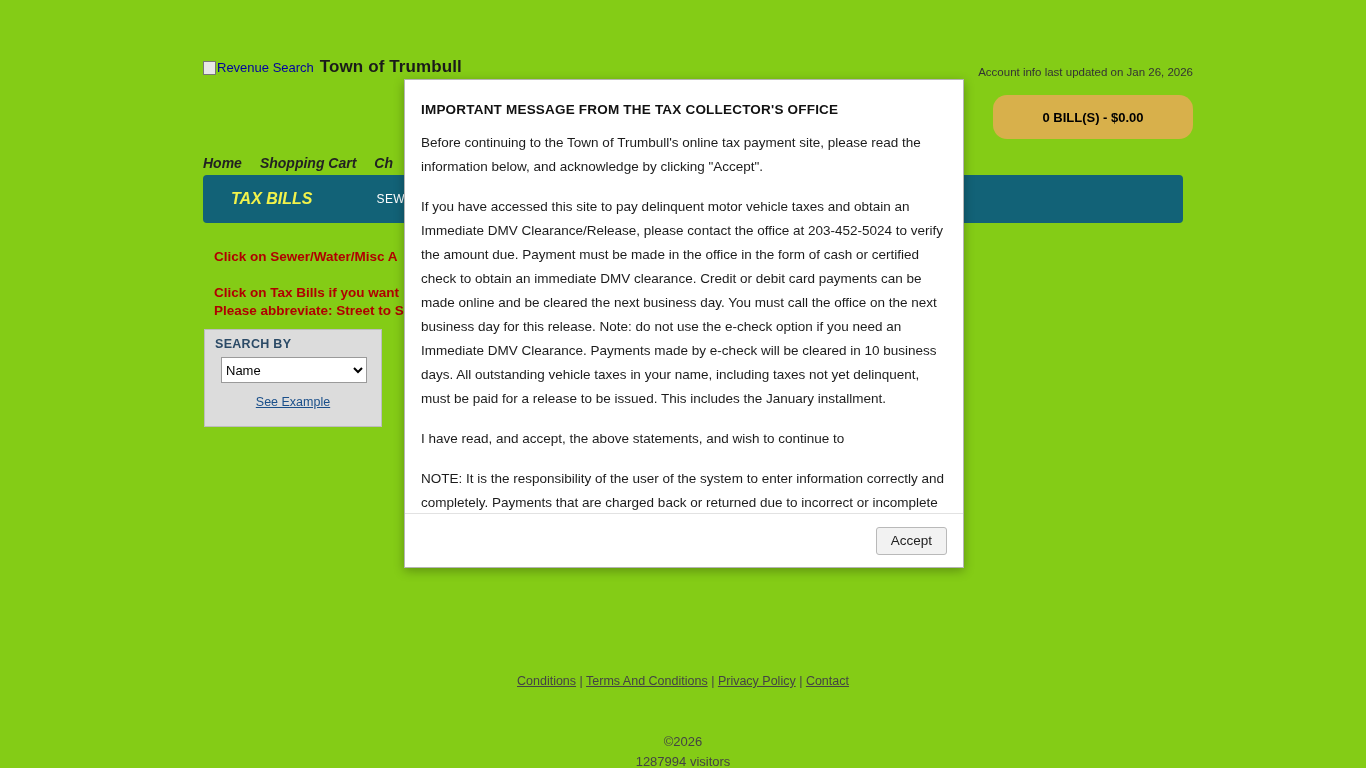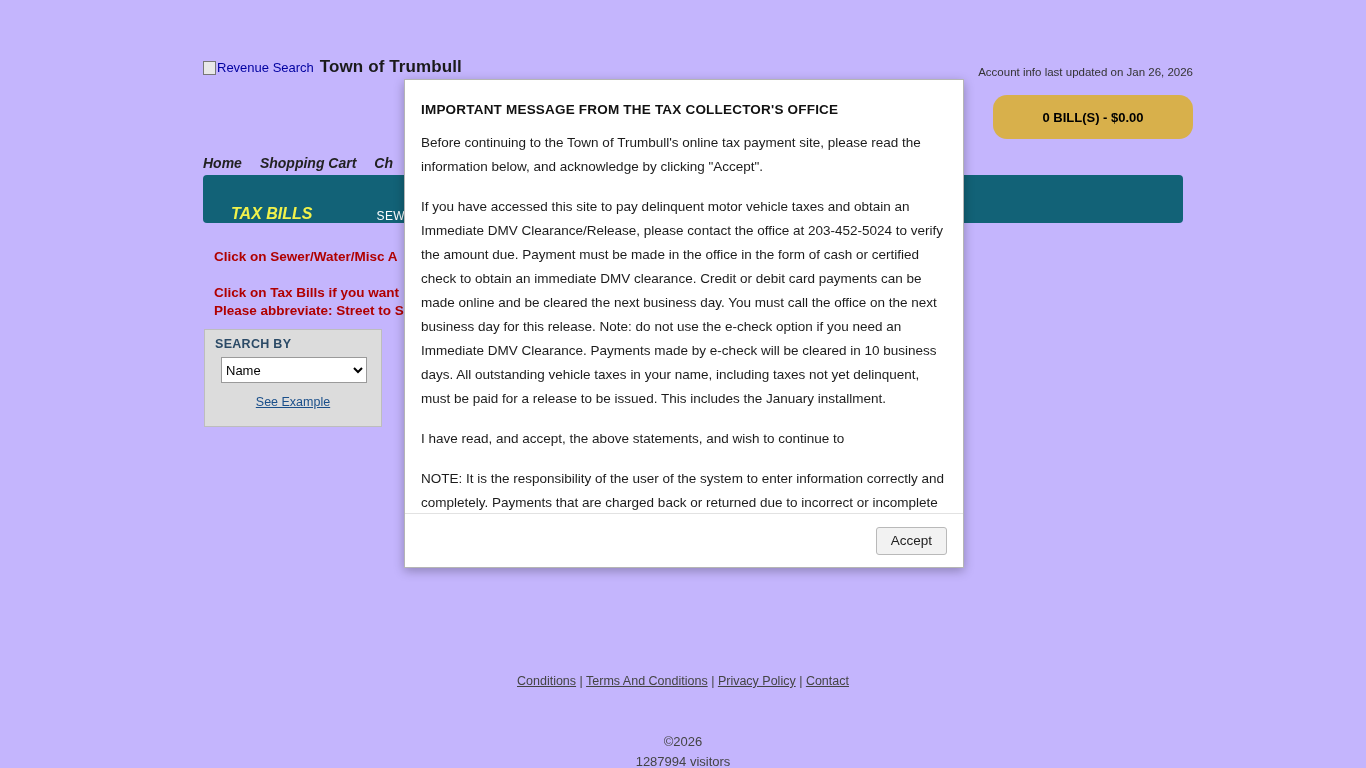--- a/index.html
+++ b/index.html
@@ -14,21 +14,21 @@
   }
   #page {
     position: relative;
     width: 1366px;
     height: 768px;
   }
   
   .page-inner {
     position: absolute;
     inset: 0;
-    background: #c4b5fd;
+    background: #84cc16;
   }
   .content-wrap {
     position: absolute;
     left: 203px;
     top: 50px;
     width: 990px;
   }
   .site-header {
     display: flex;
     align-items: flex-start;
@@ -94,21 +94,21 @@
   .navbar span { white-space: nowrap; font-style: italic; }
   .teal-bar {
     position: absolute;
     left: 203px;
     top: 175px;
     width: 980px;
     height: 48px;
     background: #126277;
     border-radius: 4px;
     display: flex;
-    align-items: flex-end;
+    align-items: center;
     padding-left: 28px;
     gap: 64px;
   }
   .tab-active {
     font-size: 16px;
     font-style: italic;
     font-weight: bold;
     color: #f2f24b;
   }
   .tab-inactive {

